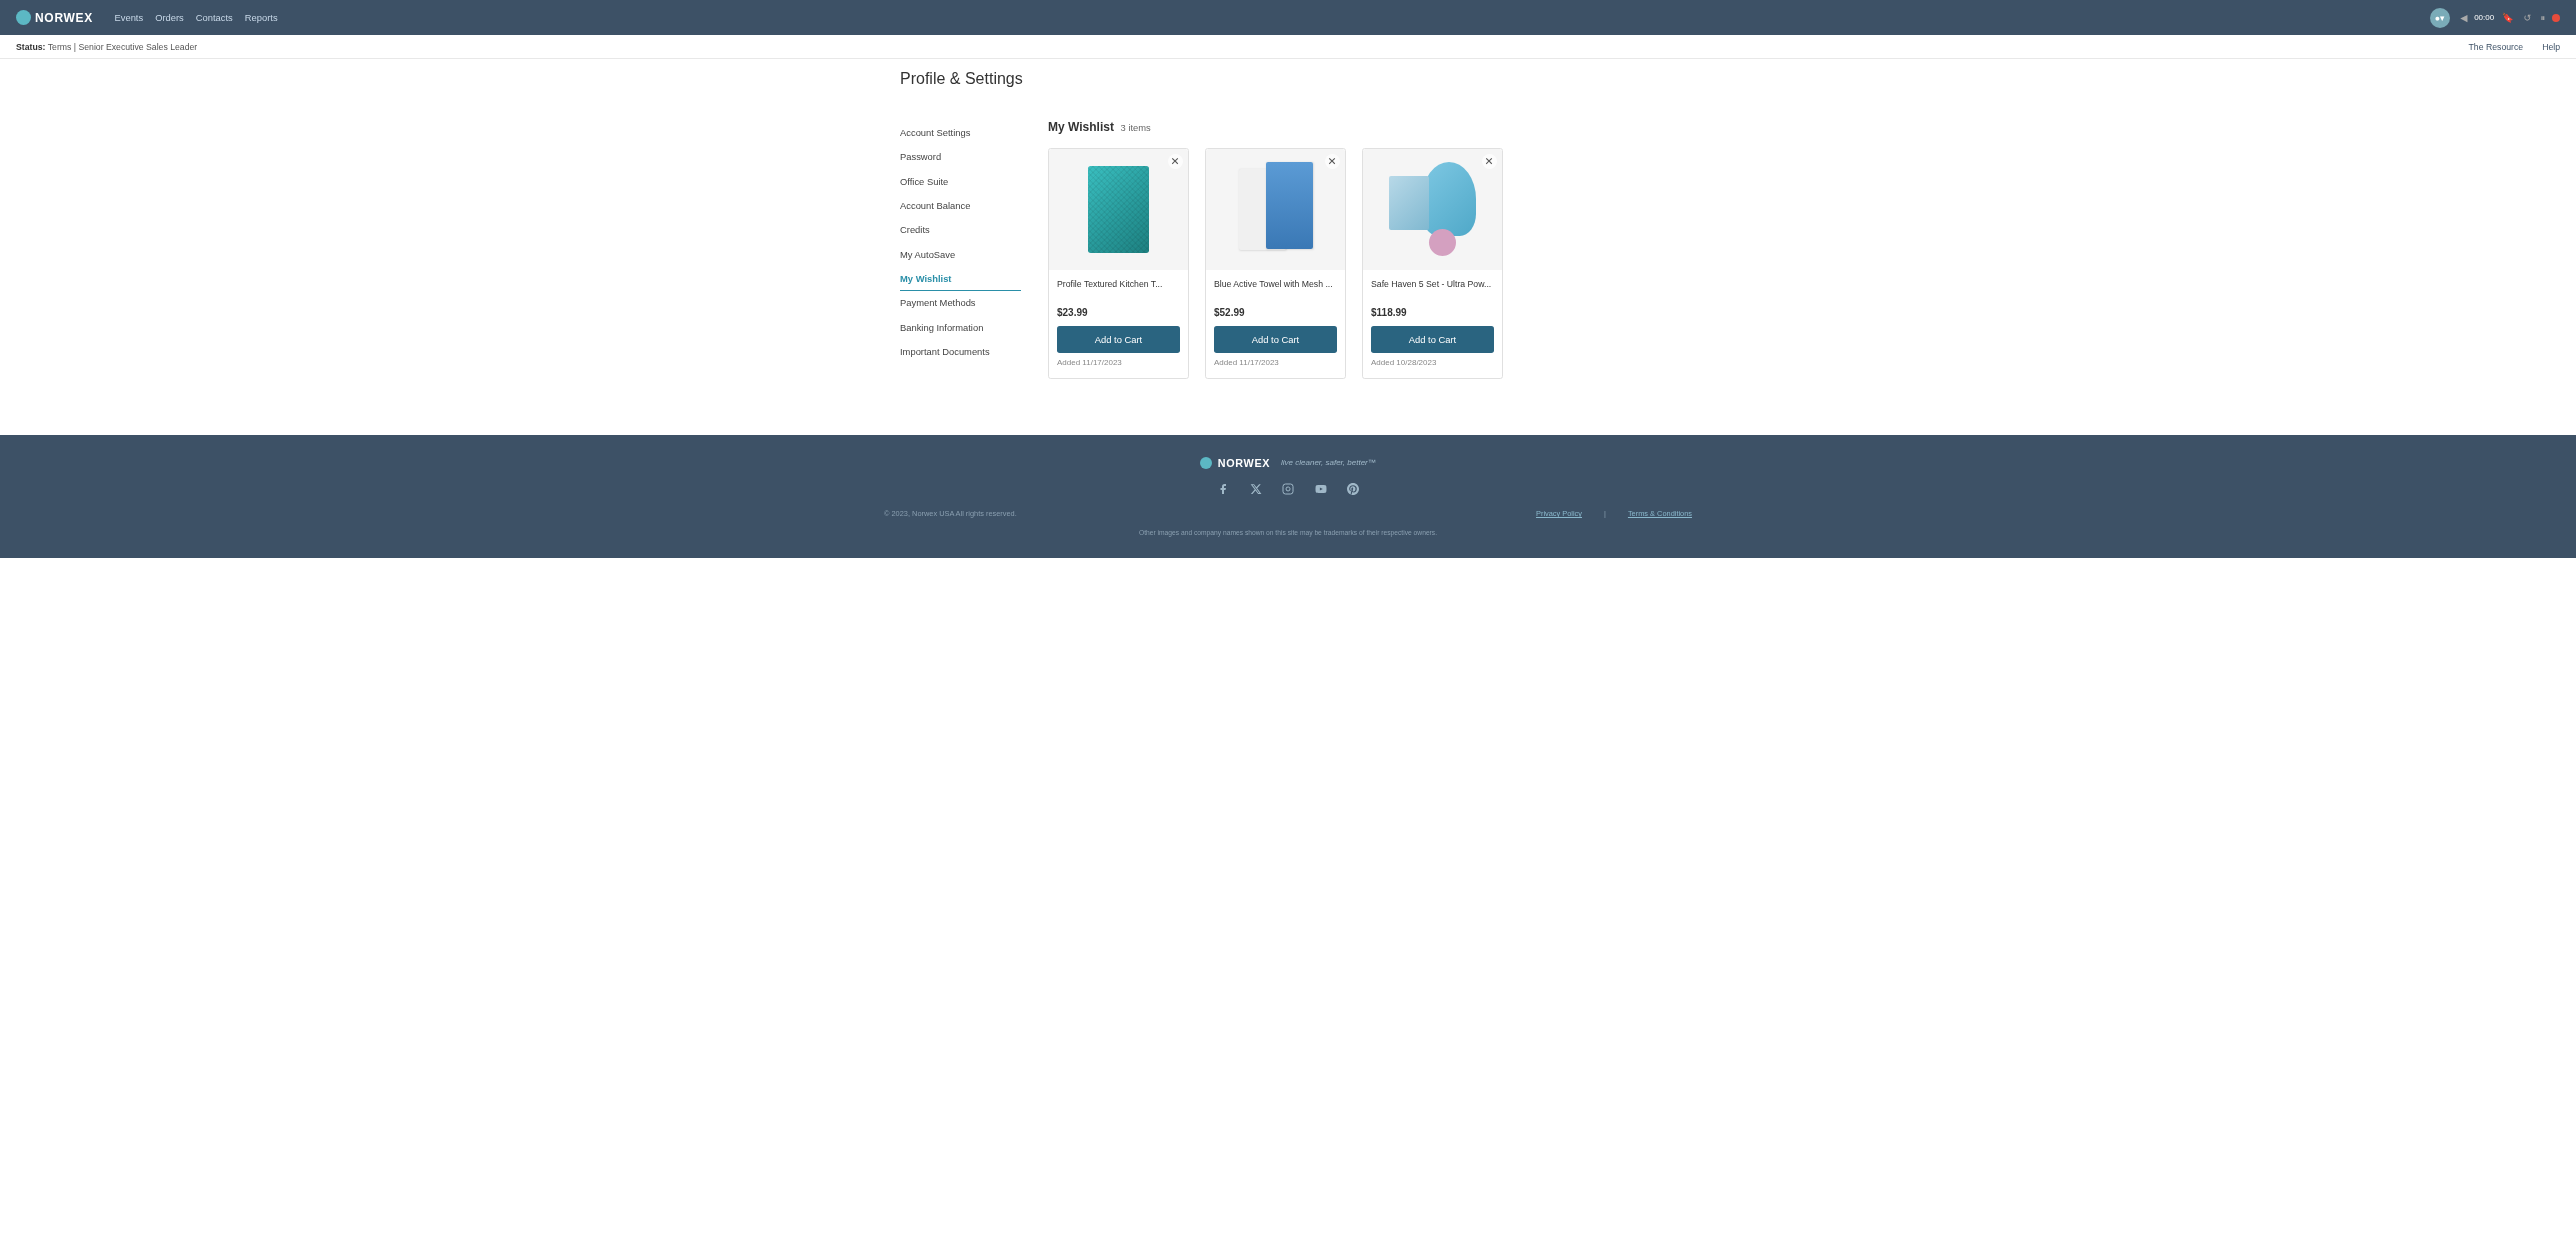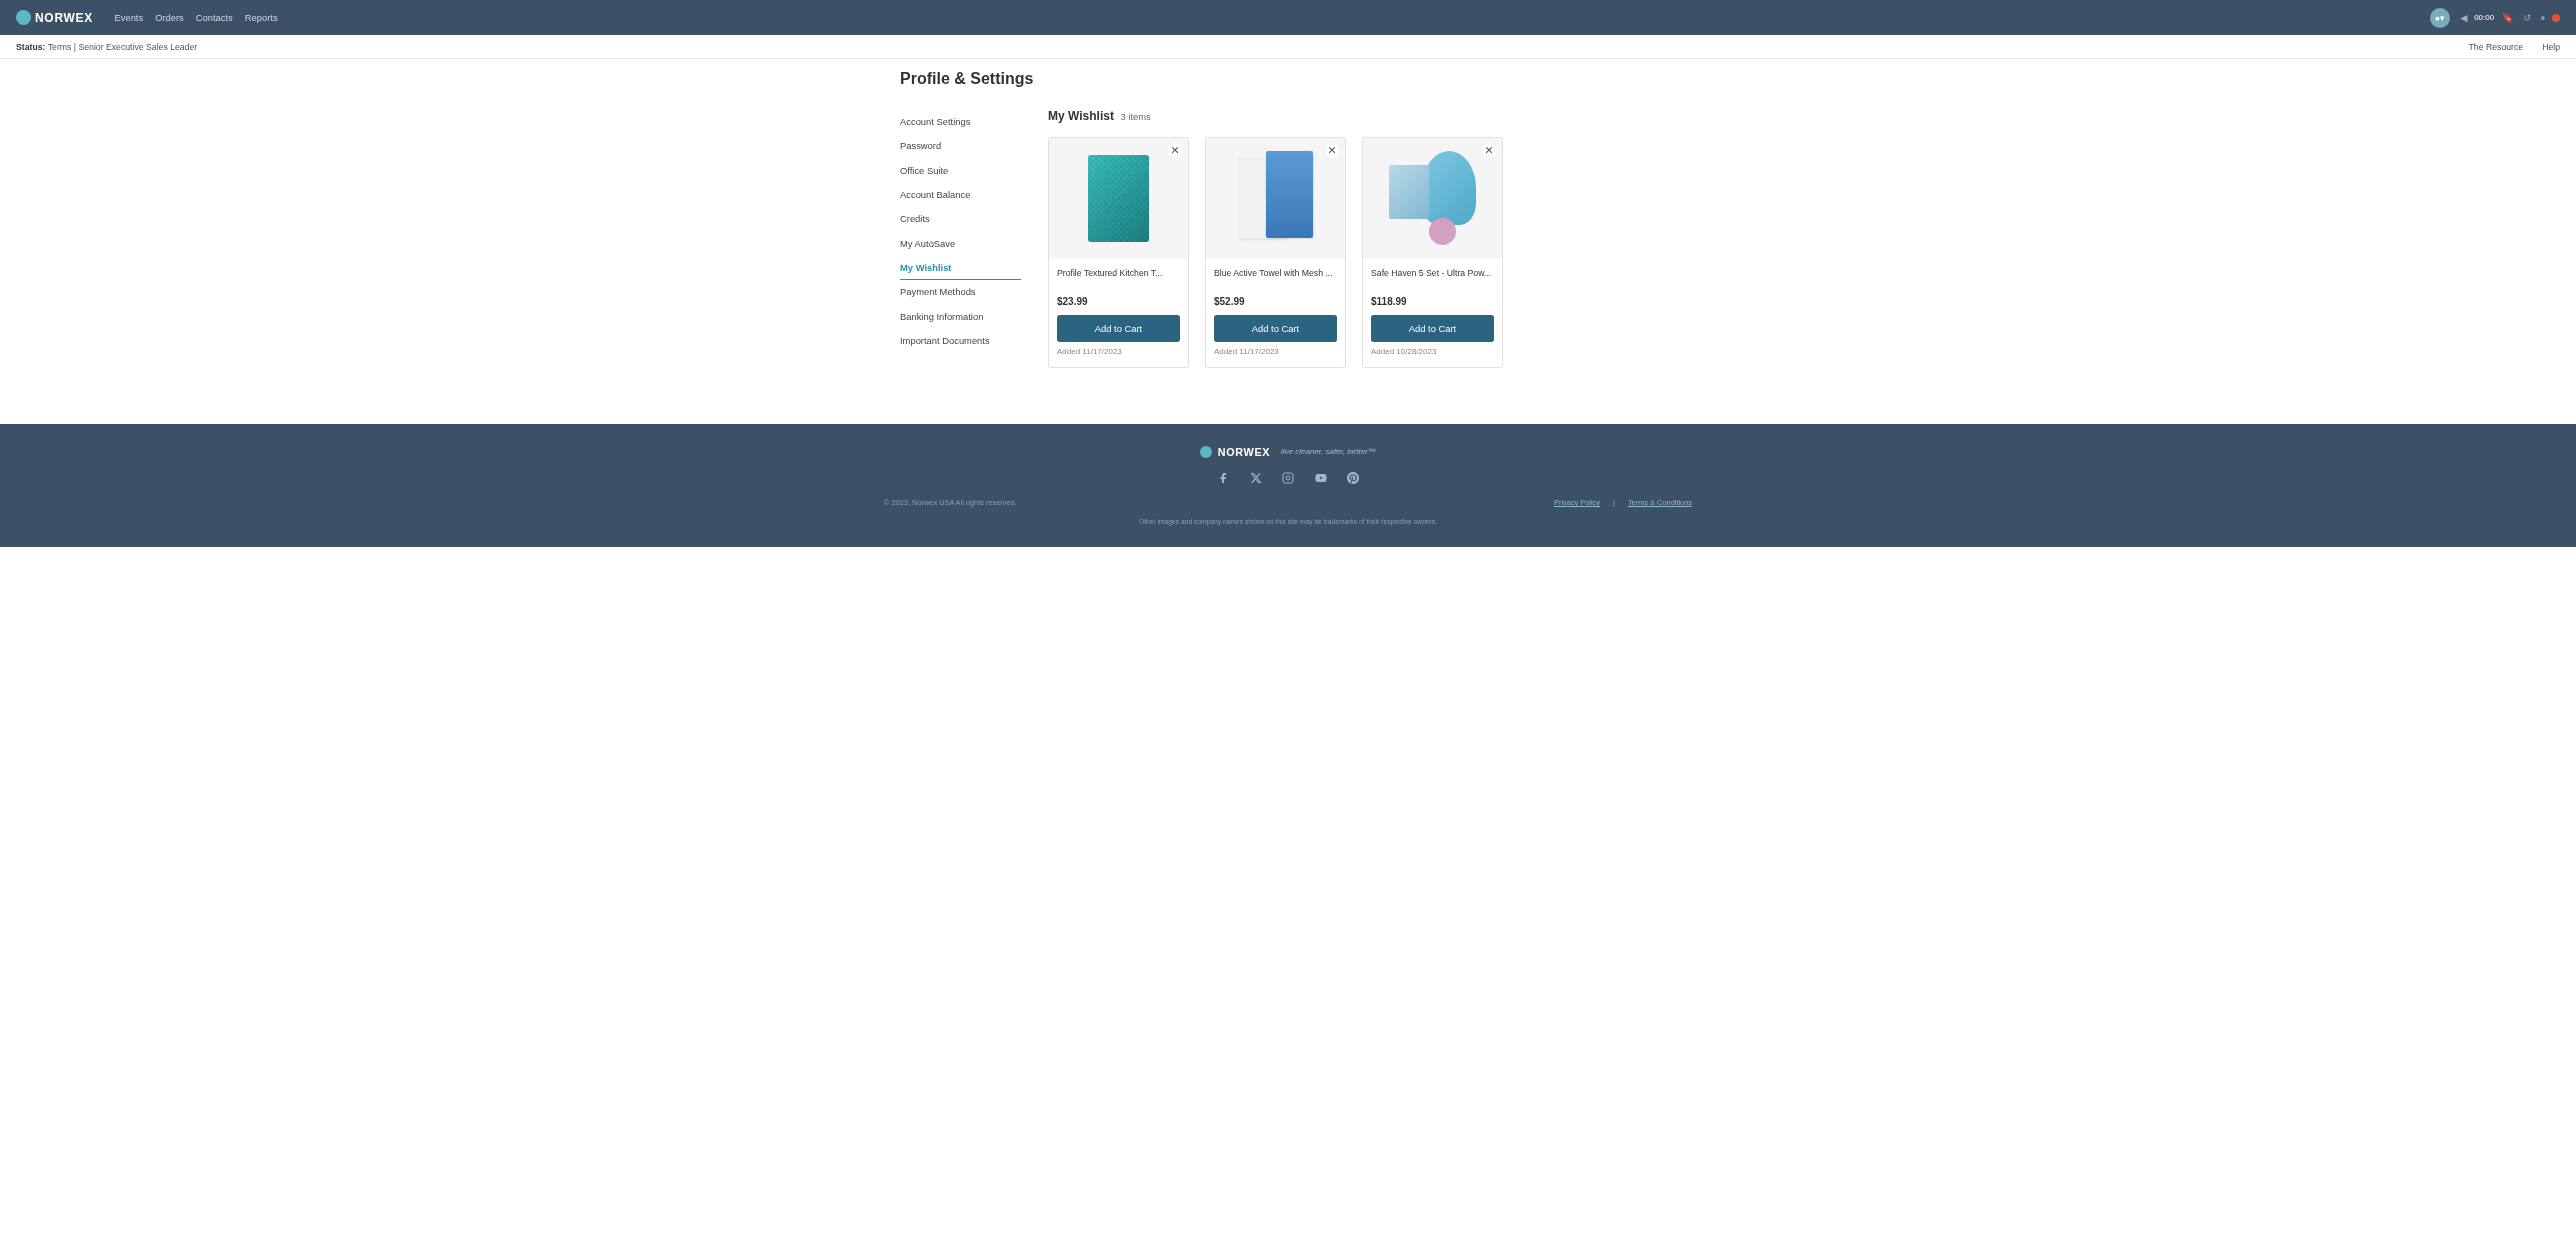--- a/index.html
+++ b/index.html
@@ -35,21 +35,21 @@
     .status-text { font-size: 8.7px; color: #555; }
     .status-label { font-weight: bold; color: #333; }
     .sub-header-links { display: flex; gap: 19px; justify-content: flex-end; }
     .sub-header-link { color: #3d5166; font-size: 8.7px; cursor: pointer; text-decoration: none; }
 
     
     .main { display: flex; padding: 16px; max-width: 808px; margin: 0 auto; gap: 27px; }
 
     
     .page-title-container { padding: 10.8px 16px 0; max-width: 808px; margin: 0 auto; }
-    .page-title { font-size: 16px; font-weight: bold; color: #333; margin-bottom: 5px; }
+    .page-title { font-size: 16px; font-weight: normal; color: #333; margin-bottom: 16px; }
 
     
     .sidebar { width: 121px; flex-shrink: 0; }
     .sidebar-item { padding: 6.7px 0; color: #444; cursor: pointer; font-size: 9.4px; border-bottom: none; }
     .sidebar-item.active { color: #2a8fa8; font-weight: bold; border-bottom: 1.3px solid #2a8fa8; padding-bottom: 5.4px; }
 
     
     .wishlist-content { flex: 1; }
     .wishlist-header { display: flex; align-items: baseline; gap: 6.7px; margin-bottom: 13.5px; }
     .wishlist-title { font-size: 12px; font-weight: bold; color: #333; }
@@ -224,21 +224,21 @@
       gap: 10.8px;
     }
     .footer-logo { display: flex; align-items: center; gap: 5.4px; }
     .footer-logo-icon { width: 12px; height: 12px; background: #5cb8c4; border-radius: 50%; }
     .footer-logo-text { color: #fff; font-size: 10.8px; font-weight: bold; letter-spacing: 0.7px; text-transform: uppercase; }
     .footer-tagline { color: #a0b8c8; font-size: 8px; font-style: italic; }
     .footer-social { display: flex; gap: 13.5px; }
     .social-icon { color: #a0b8c8; font-size: 10.8px; cursor: pointer; width: 19px; height: 19px; display: flex; align-items: center; justify-content: center; }
     .footer-bottom { display: flex; justify-content: space-between; width: 100%; align-items: center; }
     .footer-copyright { color: #8a9fb0; font-size: 7.4px; }
-    .footer-links { display: flex; gap: 13px; align-items: center; }
+    .footer-links { display: flex; gap: 22px; align-items: center; }
     .footer-link { color: #8ab8cc; font-size: 7.4px; cursor: pointer; text-decoration: underline; }
     .footer-divider { color: #8a9fb0; font-size: 7.4px; }
     .footer-disclaimer { color: #8a9fb0; font-size: 6.7px; text-align: center; }
 
     
     .timer-bar { display: flex; align-items: center; gap: 4px; }
     .timer-btn { background: none; border: none; color: #aaa; cursor: pointer; font-size: 9.4px; padding: 1.3px 2.7px; }
     .timer-display { color: #fff; font-size: 8px; min-width: 21.5px; }
     .timer-red-dot { width: 8px; height: 8px; background: #e74c3c; border-radius: 50%; }
   </style>

